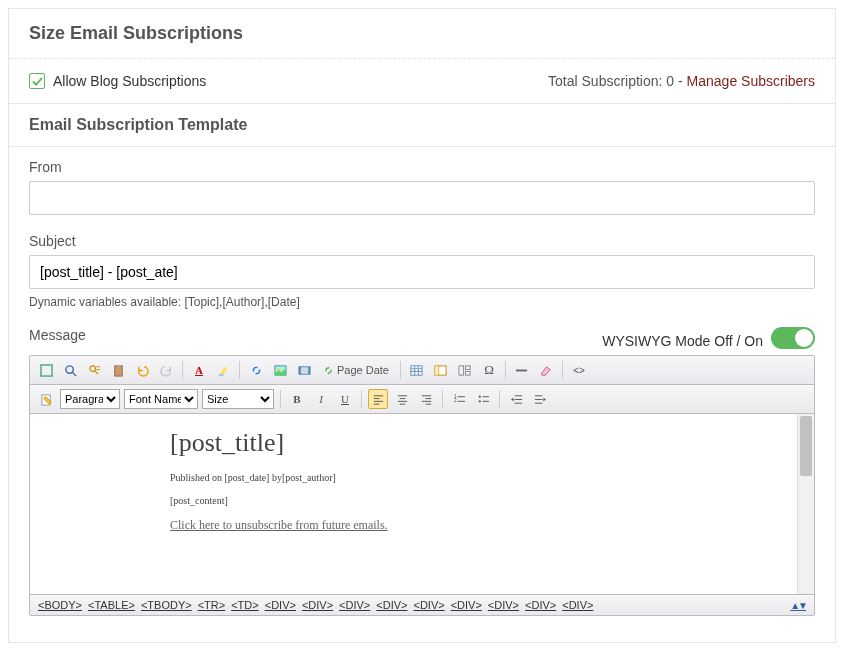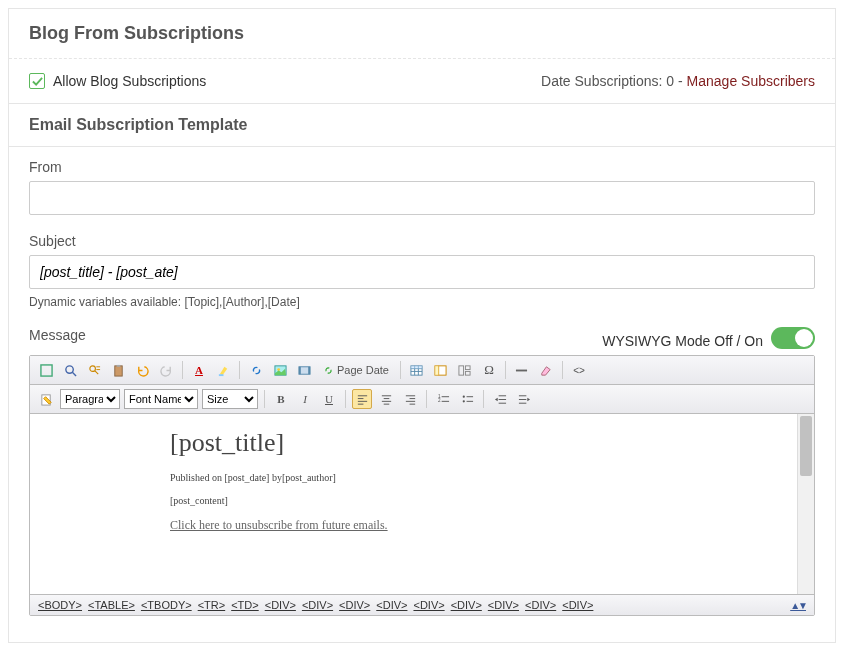--- a/index.html
+++ b/index.html
@@ -11,21 +11,21 @@
 .checkbox-wrap { display: flex; align-items: center; gap: 8px; flex: 1; }
 .chk { width: 16px; height: 16px; border: 1.5px solid #5cb85c; border-radius: 2px; display: inline-flex; align-items: center; justify-content: center; color: #5cb85c; font-size: 11px; }
 .chk svg { width: 11px; height: 11px; }
 .total-sub { color: #555; }
 .total-sub a { color: #7f1d1d; text-decoration: none; }
 .section-header { padding: 12px 20px; border-top: 1px solid #e5e5e5; border-bottom: 1px solid #e5e5e5; }
 .section-header h3 { font-size: 16px; font-weight: 600; color: #555; }
 .form-body { padding: 12px 20px 20px; }
 .form-group { margin-bottom: 18px; }
 .form-group label { display: block; margin-bottom: 6px; color: #555; font-size: 14px; }
-.form-group input[type=text] { width: 100%; padding: 8px 10px; border: 1px solid #ccc; border-radius: 2px; font-size: 14px; font-style: italic; }
+.form-group input[type=text] { width: 100%; padding: 8px 10px; border: 1px solid #ccc; border-radius: 2px; font-size: 14px; }
 .help { font-size: 12px; color: #555; margin-top: 6px; }
 .msg-row { display: flex; align-items: center; justify-content: space-between; margin-bottom: 6px; }
 .toggle-wrap { display: flex; align-items: flex-end; gap: 8px; }
 .toggle { width: 44px; height: 22px; background: #5cb85c; border-radius: 11px; position: relative; }
 .toggle::after { content: ""; position: absolute; right: 2px; top: 2px; width: 18px; height: 18px; background: #fff; border-radius: 50%; }
 .editor { border: 1px solid #bbb; border-radius: 2px; }
 .toolbar { background: linear-gradient(#f7f7f9, #e9e9ed); border-bottom: 1px solid #bbb; padding: 4px 6px; display: flex; flex-wrap: wrap; gap: 4px; align-items: center; }
 .toolbar .tb-btn { width: 20px; height: 20px; display: inline-flex; align-items: center; justify-content: center; font-size: 11px; color: #555; border: 1px solid transparent; border-radius: 2px; cursor: pointer; }
 .toolbar .sep { width: 1px; height: 18px; background: #ccc; margin: 0 2px; }
 .toolbar select { font-size: 11px; height: 20px; border: 1px solid #aaa; background: #fff; }
@@ -44,34 +44,34 @@
 .breadcrumb span { text-decoration: underline; cursor: pointer; }
 .breadcrumb .arrows { margin-left: auto; color: #3b5998; letter-spacing: -2px; font-size: 10px; }
 .icon-svg { width: 13px; height: 13px; }
 </style>
 </head>
 <body>
 
 <div class="panel">
 
   <div class="panel-header">
-    <h2>Blog From Subscriptions</h2>
+    <h2>Size Email Subscriptions</h2>
   </div>
 
   <div class="panel-row">
     <div class="checkbox-wrap">
       <span class="chk">
         <svg viewBox="0 0 12 12">
             <path d="M1 6 L4.5 9.5 L11 2" stroke="#5cb85c" stroke-width="2" fill="none"></path>
           </svg>
       </span>
       <span>Allow Blog Subscriptions</span>
     </div>
     <div class="total-sub">
-      <span>Date Subscriptions: </span><span>0</span><span> - </span><a href="#">Manage Subscribers</a>
+      <span>Total Subscription: </span><span>0</span><span> - </span><a href="#">Manage Subscribers</a>
     </div>
   </div>
 
   <div class="section-header">
     <h3>Email Subscription Template</h3>
   </div>
 
   <div class="form-body">
 
     <div class="form-group">
@@ -214,21 +214,21 @@
 
         <div class="toolbar">
           <span class="tb-btn">
               <svg class="icon-svg" viewBox="0 0 14 14">
                 <rect x="2" y="2" width="9" height="11" fill="#fff" stroke="#999"></rect>
                 <path d="M6 4 L12 10 L10 12 L4 6 Z" fill="#fc3" stroke="#c80"></path>
               </svg>
             </span>
           <select style="width:60px"><option>Paragraph</option></select>
           <select style="width:74px"><option>Font Name</option></select>
-          <select style="width:56px"><option>Size</option></select>
+          <select style="width:72px"><option>Size</option></select>
           <span class="sep"></span>
           <span class="tb-btn tb-bold">B</span>
           <span class="tb-btn tb-italic">I</span>
           <span class="tb-btn tb-underline">U</span>
           <span class="sep"></span>
           <span class="tb-btn active">
               <svg class="icon-svg" viewBox="0 0 14 14">
                 <line x1="2" y1="3" x2="12" y2="3" stroke="#555"></line>
                 <line x1="2" y1="6" x2="8" y2="6" stroke="#555"></line>
                 <line x1="2" y1="9" x2="12" y2="9" stroke="#555"></line>

